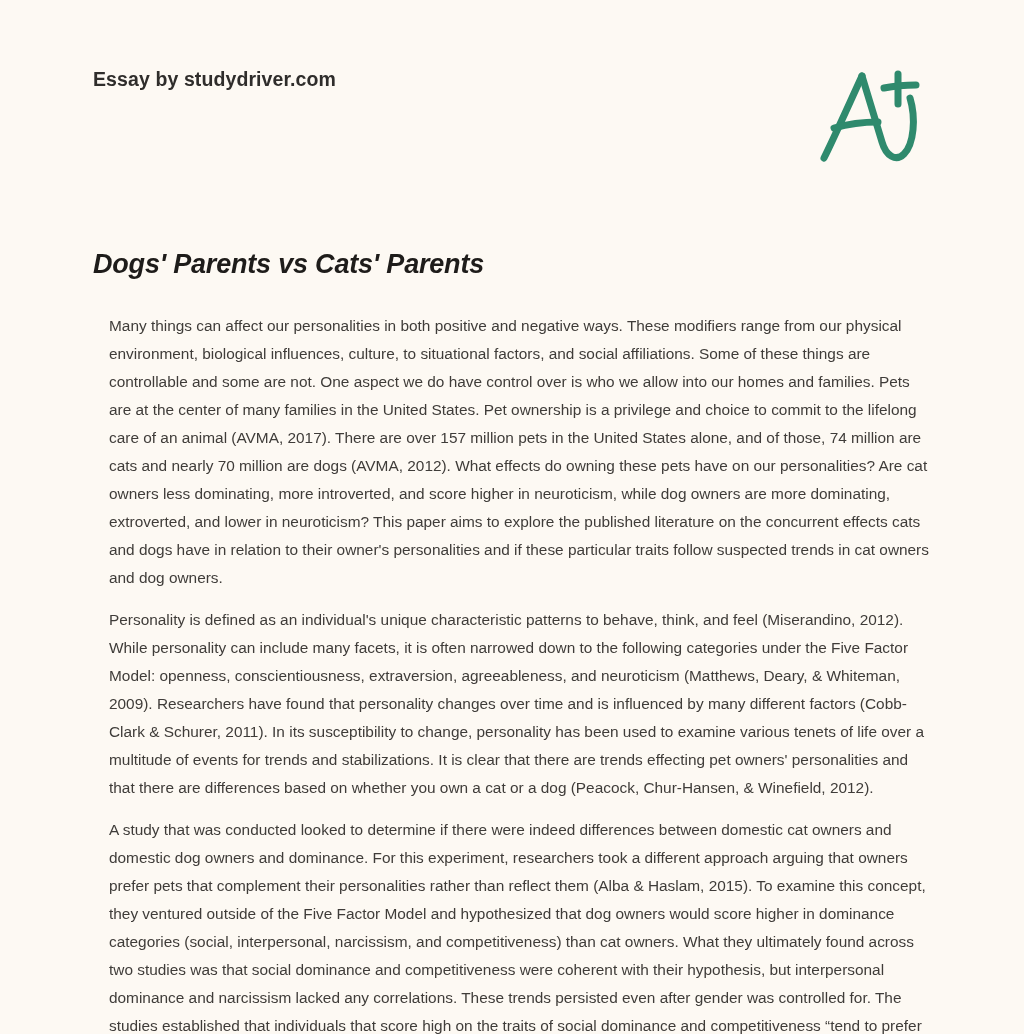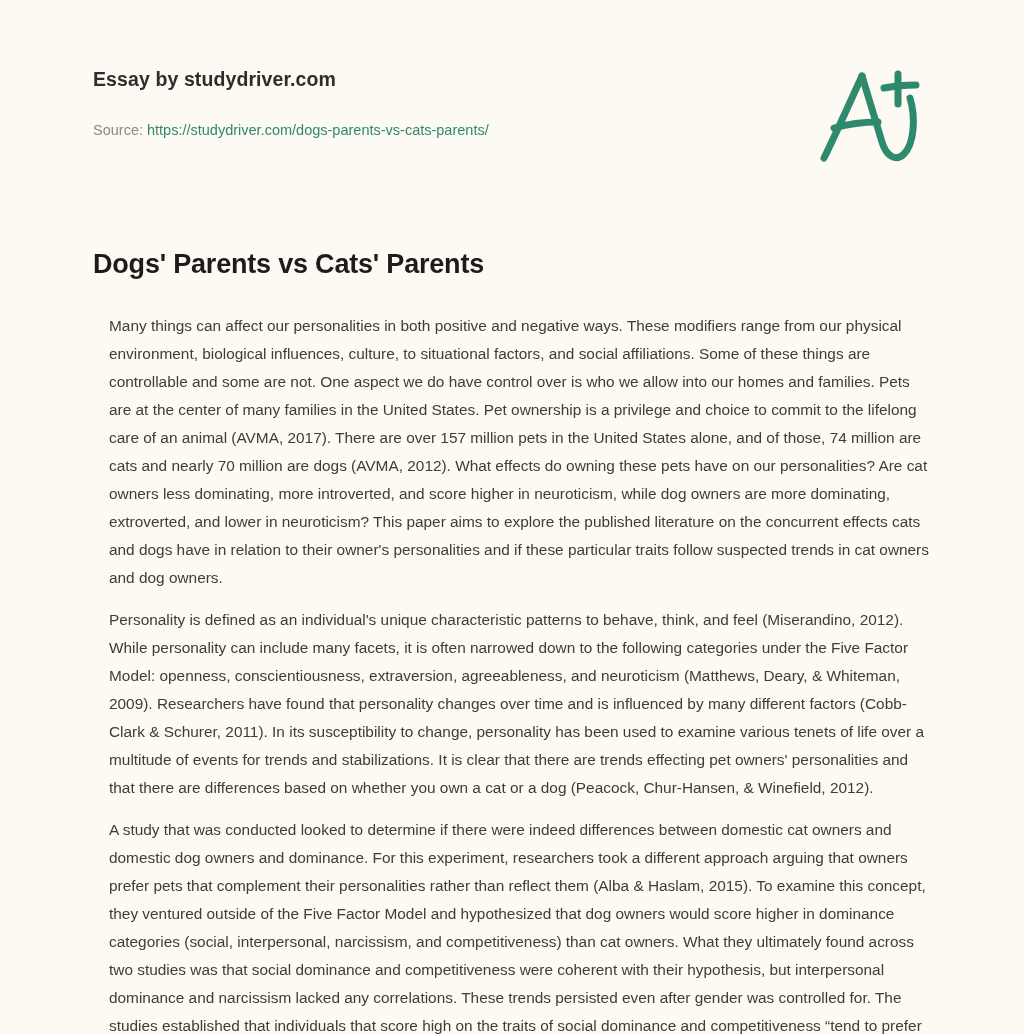--- a/index.html
+++ b/index.html
@@ -78,20 +78,21 @@
     width: 840px;
   }
 
   .doc-title {
     margin: 0 0 30px 0;
     font-size: 27px;
     font-weight: bold;
     color: #1e1c1a;
     letter-spacing: -0.2px;
     line-height: 1.25;
+    font-style: italic;
   }
 
   .body-text p {
     margin: 0 0 14px 16px;
     font-size: 15.4px;
     line-height: 28px;
     color: #3f3c39;
     text-align: left;
   }
   .body-text p:last-child {
@@ -100,23 +101,20 @@
 </style>
 </head>
 <body>
 
 <div class="page">
 
   <div class="header">
 
     <div class="brand-line">Essay by studydriver.com</div>
 
-    <div class="source-line">
-      <span>Source: </span><a class="source-url" href="#">https://studydriver.com/dogs-parents-vs-cats-parents/</a>
-    </div>
 
     <div class="logo">
       <svg viewBox="0 0 116 106" xmlns="http://www.w3.org/2000/svg">
         <g fill="none" stroke="#2f8a6d" stroke-linecap="round" stroke-linejoin="round">
 
           <path d="M12 96 C 22 76, 38 40, 50 14" stroke-width="7"></path>
 
           <path d="M50 14 C 56 34, 64 60, 70 80 C 74 94, 84 100, 92 92 C 102 82, 104 56, 98 36" stroke-width="7"></path>
 
           <path d="M22 66 C 36 62, 52 60, 66 60" stroke-width="7"></path>

